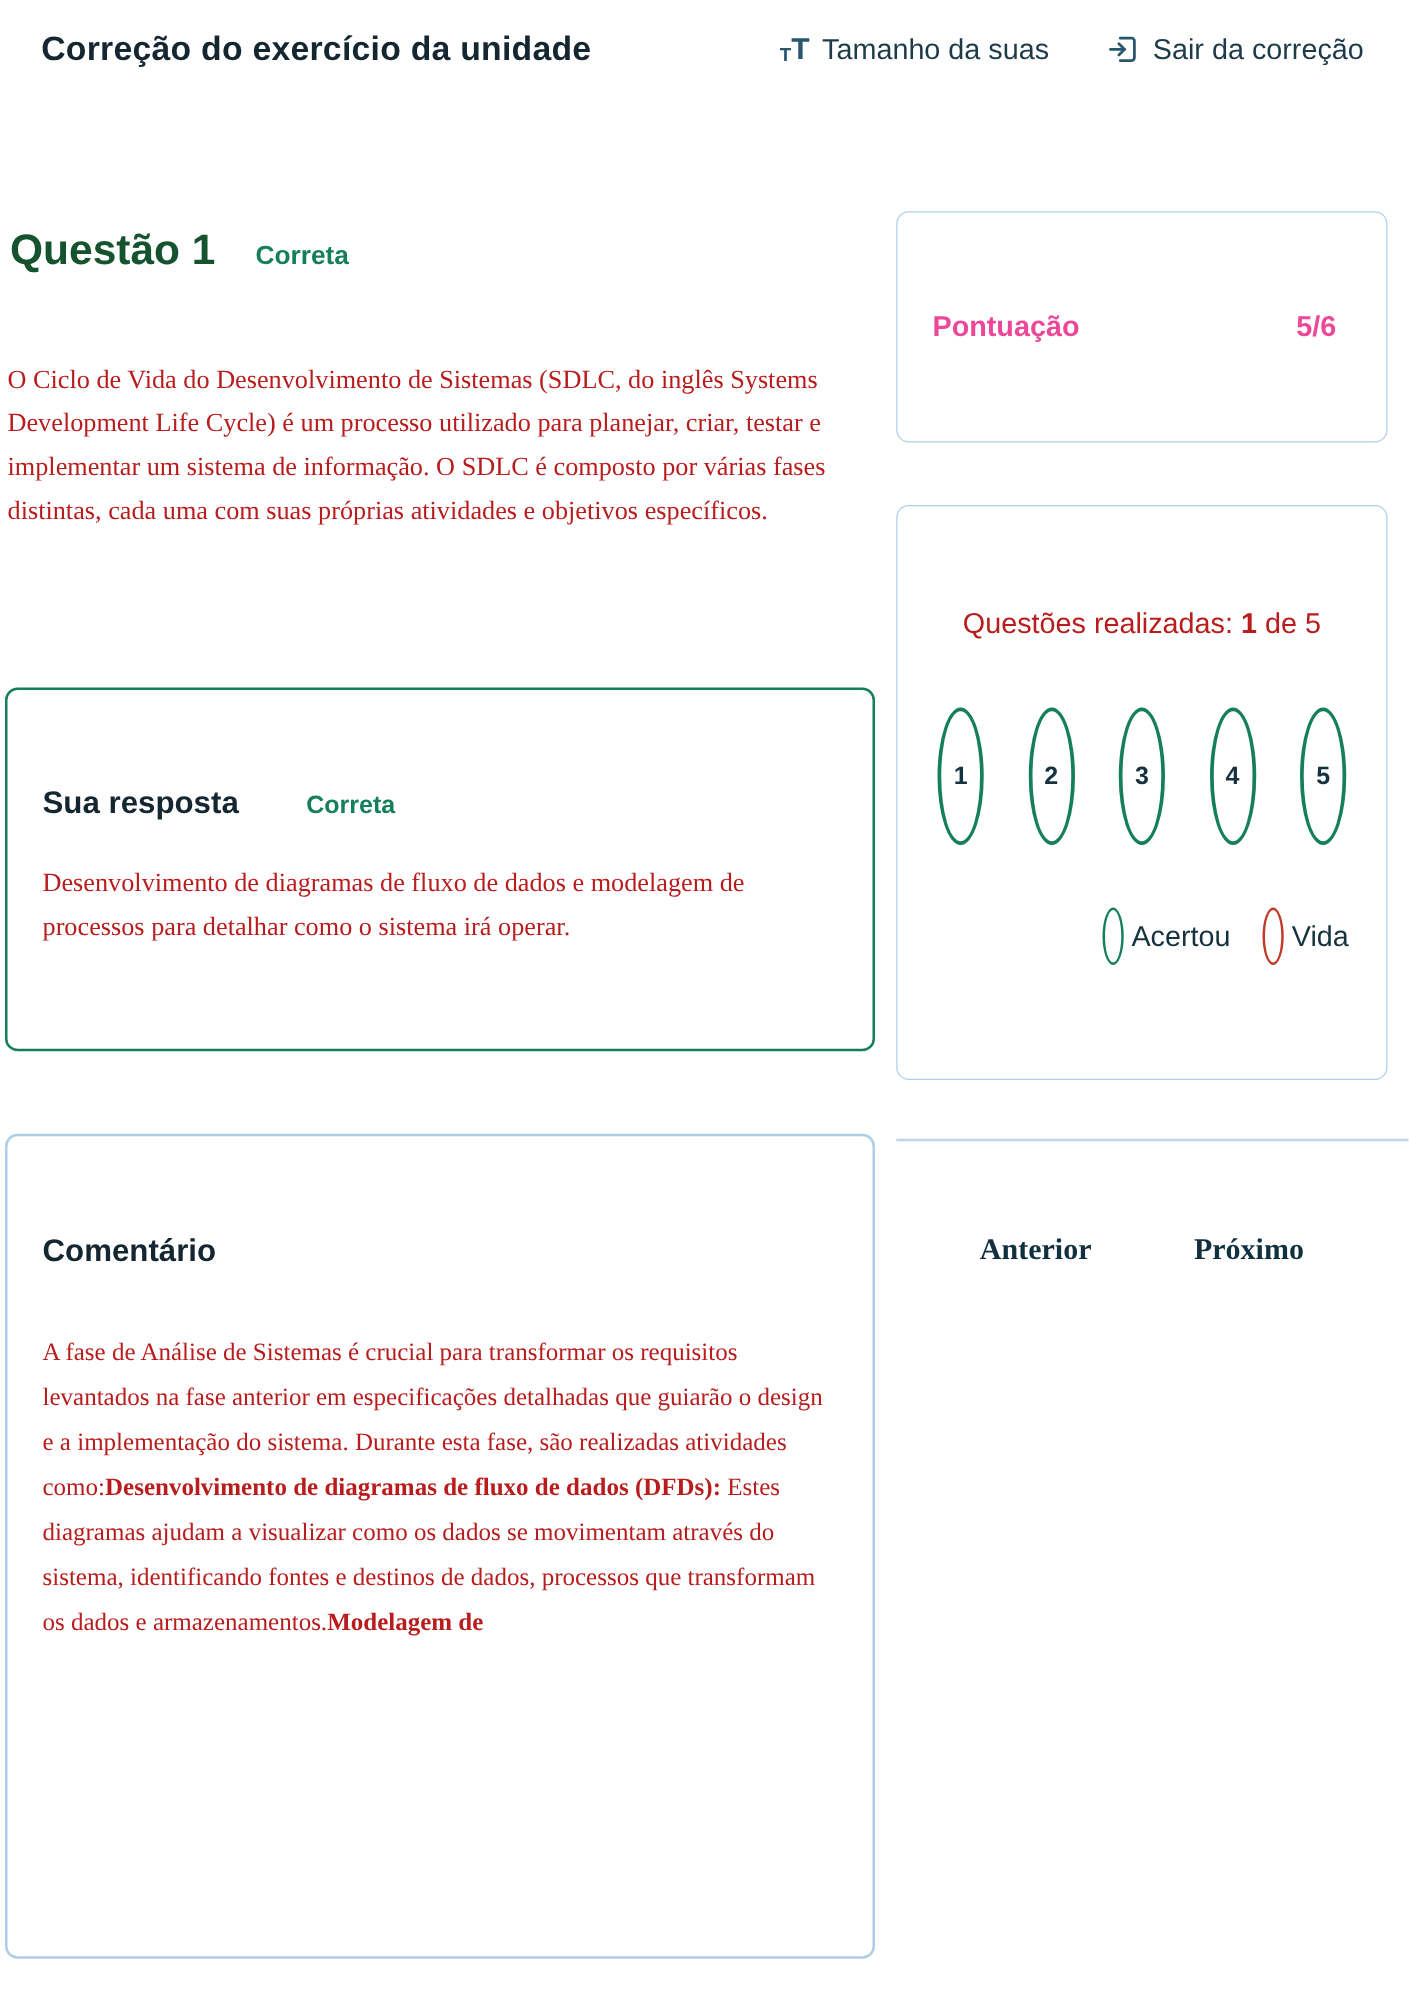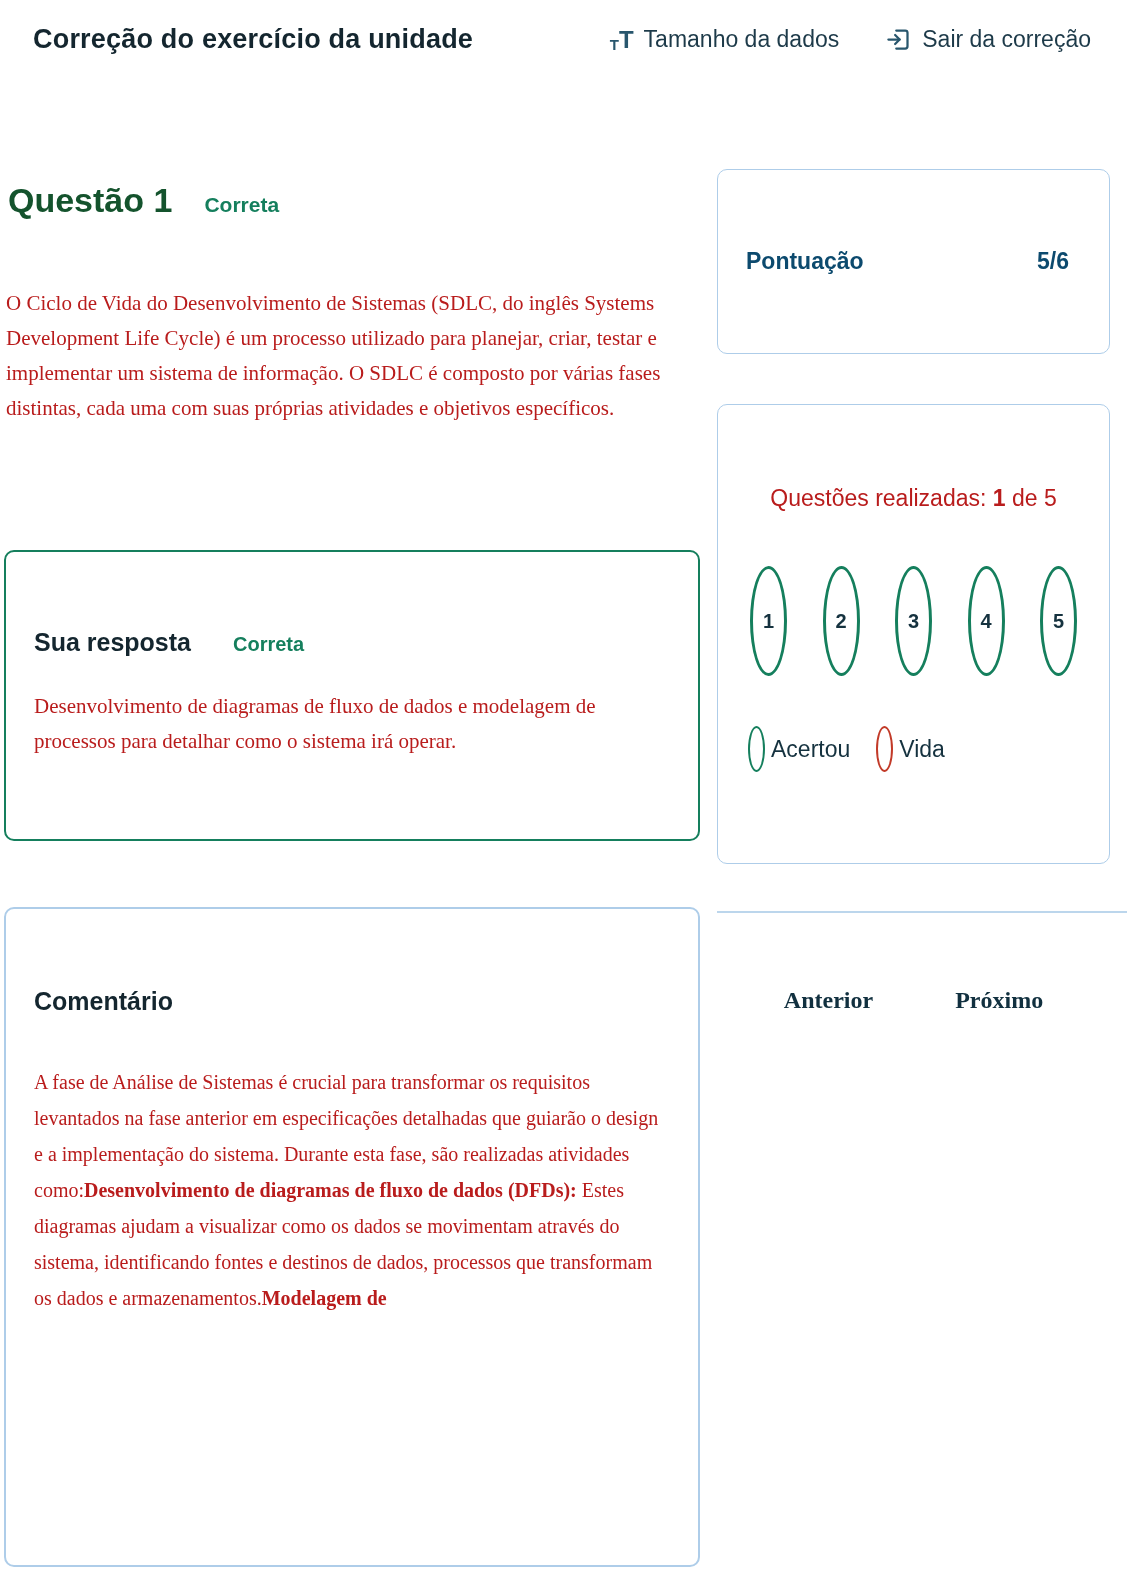--- a/index.html
+++ b/index.html
@@ -82,21 +82,21 @@
   .q-para { margin-top: 26px; padding-left: 2px; }
   .q-para:first-of-type { margin-top: 66px; }
 
   
   .answer-box {
     margin-top: 124px;
     border: 2px solid var(--correct, #157F5D);
     border-radius: 10px;
     padding: 76px 30px 80px 28px;
   }
-  .box-head { display: flex; align-items: baseline; gap: 42px; }
+  .box-head { display: flex; align-items: baseline; gap: 54px; }
   .box-title { font-size: 25px; font-weight: 700; color: #14262f; }
   .box-head .status { font-size: 20px; }
   .answer-text { margin-top: 32px; }
 
   
   .comment-box {
     margin-top: 66px;
     border: 2px solid var(--card-border, #AECDE9);
     border-radius: 10px;
     padding: 78px 32px 60px 28px;
@@ -115,21 +115,21 @@
     margin-top: 114px;
     height: 185px;
     display: flex;
     align-items: center;
     justify-content: space-between;
     padding: 0 40px 0 28px;
   }
   .score-label, .score-value {
     font-size: 23px;
     font-weight: 700;
-    color: #0c4a6e;
+    color: #ec4899;
   }
 
   .progress-card {
     margin-top: 50px;
     height: 460px;
     padding: 80px 30px 0 30px;
     text-align: center;
   }
   .progress-text { font-size: 23px; color: #b91c1c; }
   .progress-text b { font-weight: 700; }
@@ -152,21 +152,21 @@
     font-family: "Liberation Sans", sans-serif;
     font-size: 20px;
     font-weight: 700;
     color: #15323f;
     cursor: pointer;
   }
 
   .legend {
     margin-top: 50px;
     display: flex;
-    justify-content: flex-start;
+    justify-content: flex-end;
     gap: 26px;
   }
   .legend-item { display: flex; align-items: center; gap: 6px; font-size: 23px; color: #15323f; }
   .legend-oval {
     display: inline-block;
     width: 17px;
     height: 46px;
     border-radius: 50%;
     background: #ffffff;
   }
@@ -202,21 +202,21 @@
 <div class="page">
 
   <header>
     <h1 class="page-title">Correção do exercício da unidade</h1>
     <div class="header-actions">
       <button class="hbtn">
         <span class="tt-icon">
             <span class="t-small">T</span>
             <span class="t-big">T</span>
           </span>
-        <span>Tamanho da dados</span>
+        <span>Tamanho da suas</span>
       </button>
       <button class="hbtn">
         <span>
           <svg class="exit-icon-svg" width="27" height="27" viewBox="0 0 24 24" fill="none" stroke="#28566d" stroke-width="2" stroke-linecap="round" stroke-linejoin="round">
             <path d="M10 4h8a2 2 0 0 1 2 2v12a2 2 0 0 1-2 2h-8"></path>
             <path d="M3 12h10"></path>
             <path d="M9 8l4 4-4 4"></path>
           </svg>
         </span>
         <span>Sair da correção</span>

